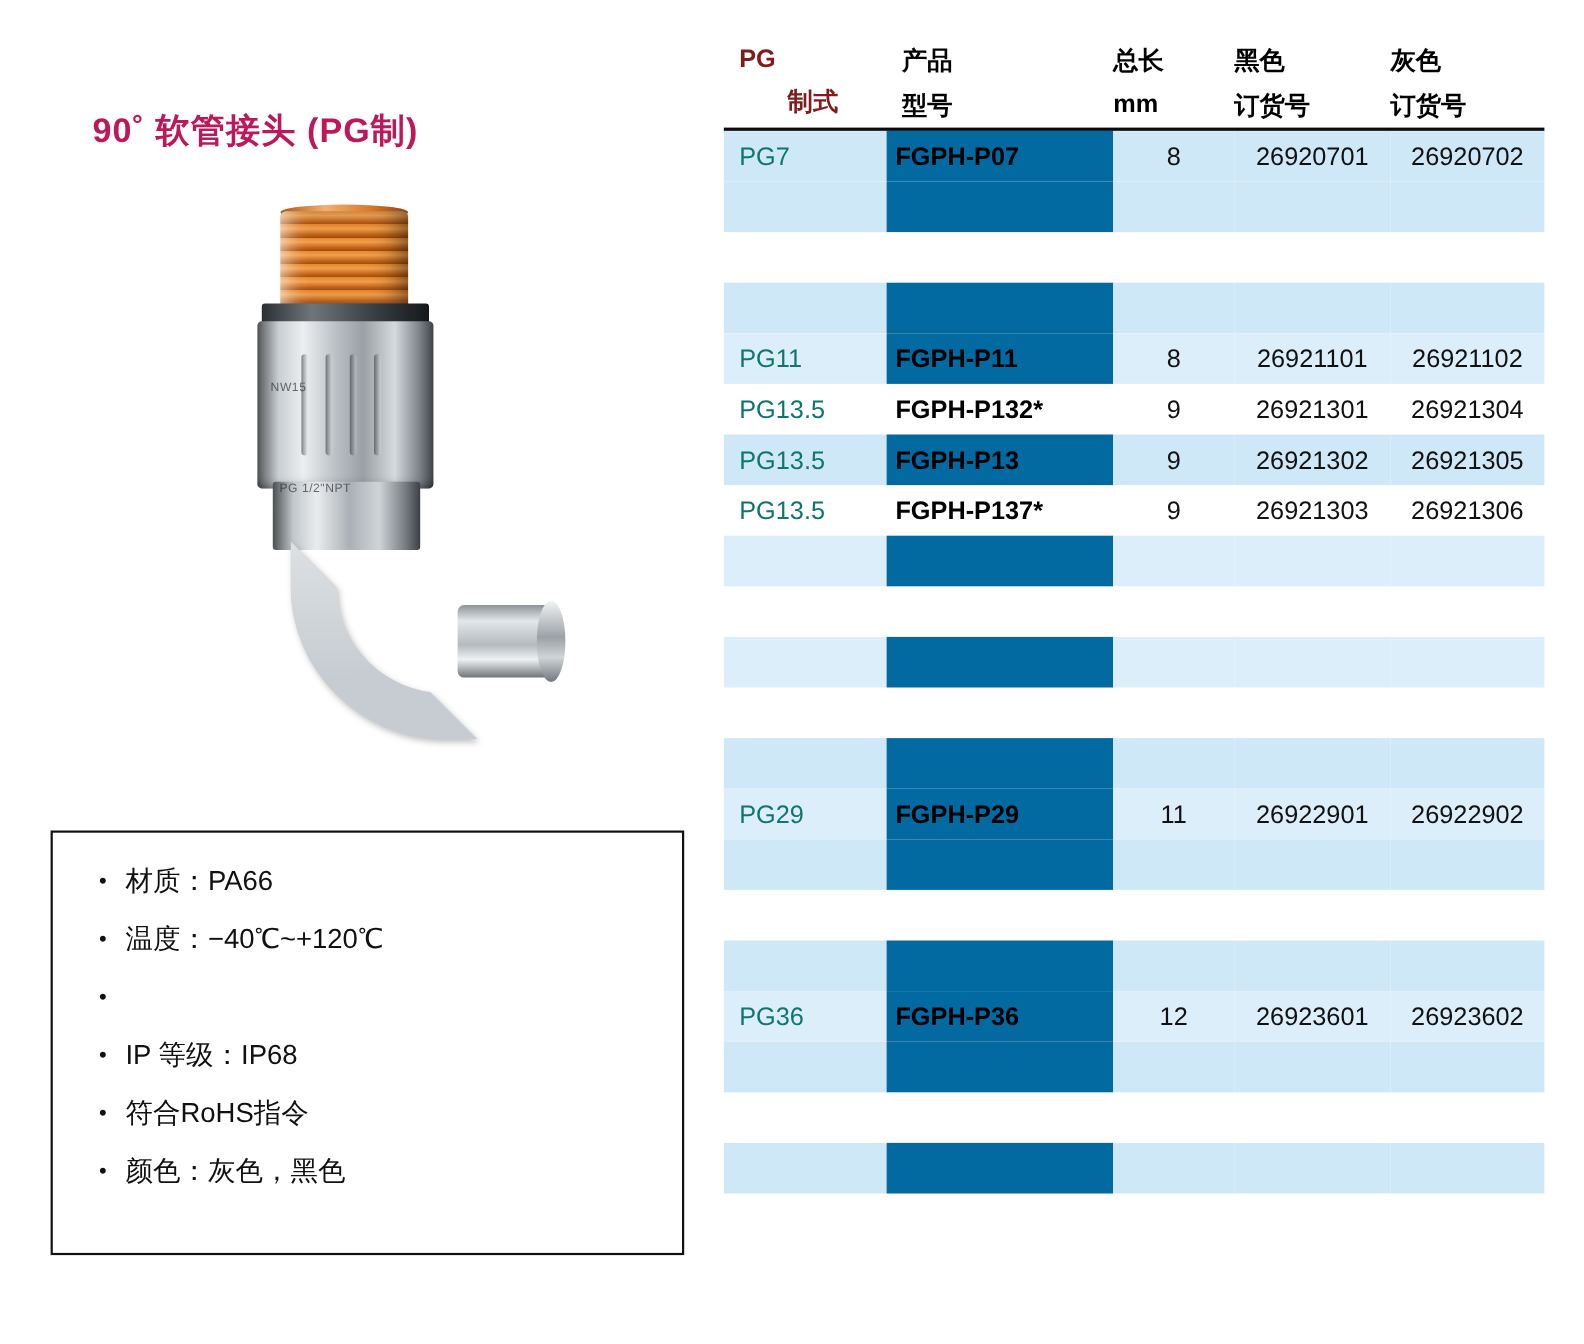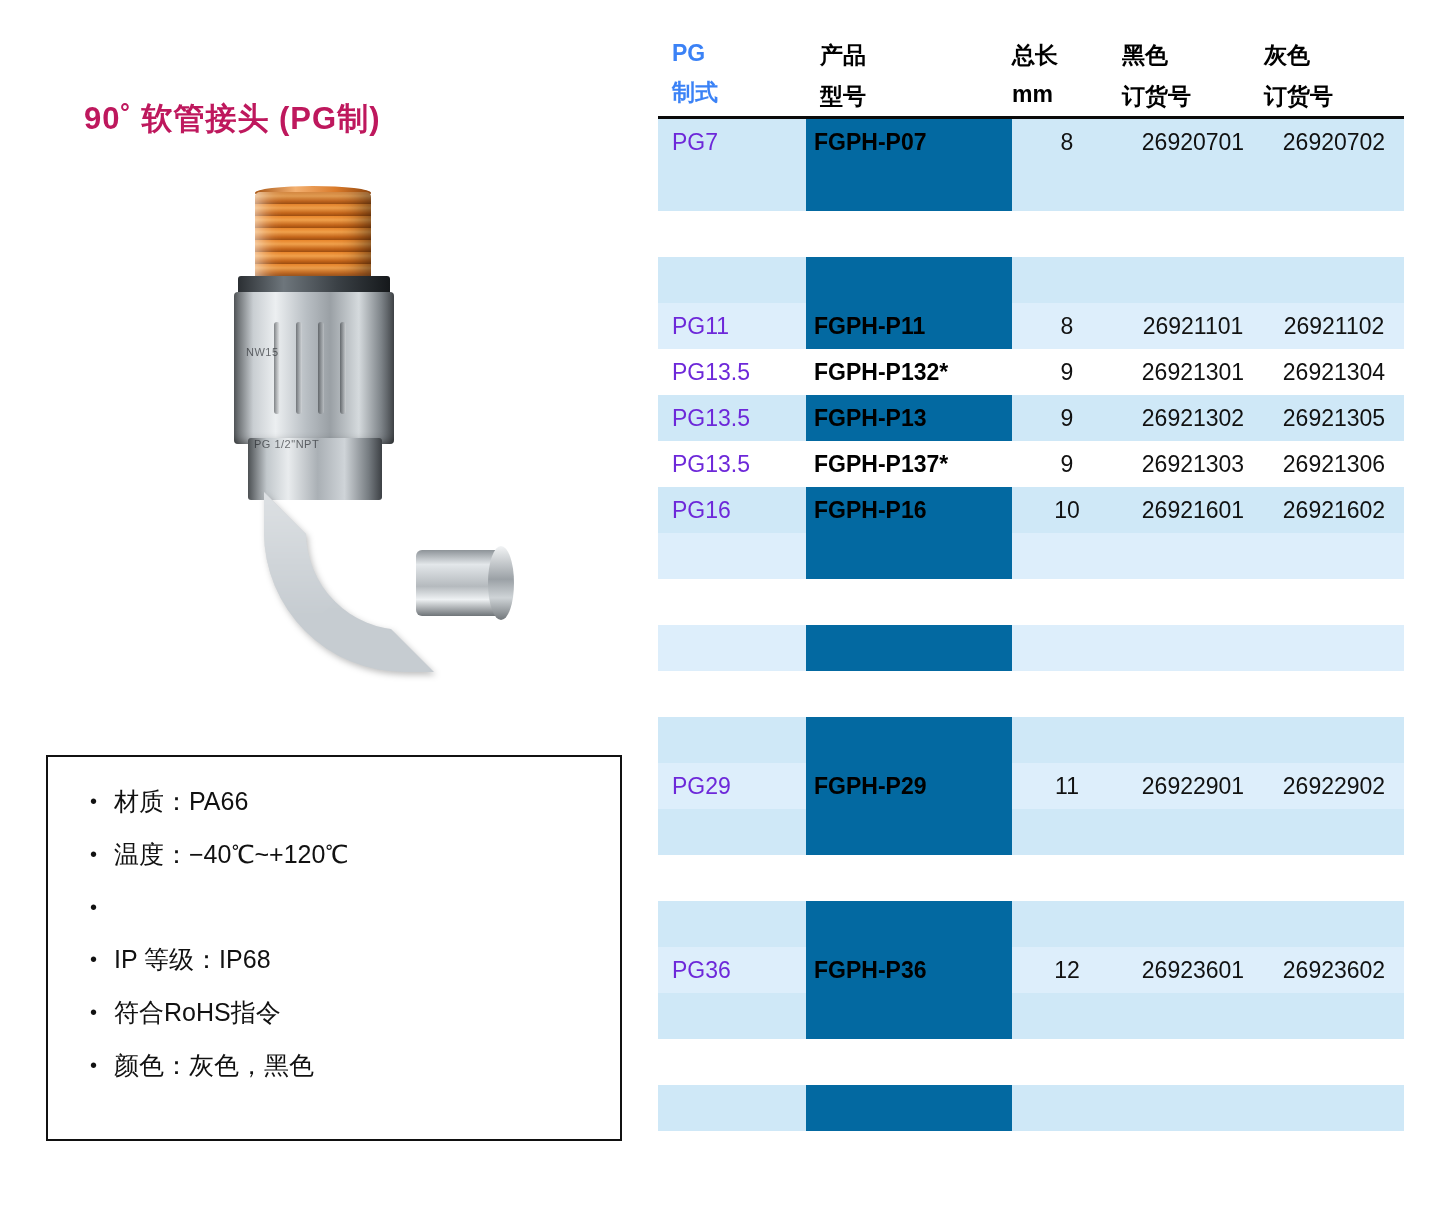--- a/index.html
+++ b/index.html
@@ -222,21 +222,21 @@
     color: #000;
     padding: 0 0 4px 0;
     vertical-align: top;
     text-align: left;
   }
   table.pg thead th.left {
     text-align: left;
     padding-left: 14px;
   }
   .hdr-line2 { display: block; margin-top: 10px; }
-  .hdr-pg { color: #3b82f6; }
+  .hdr-pg { color: #7f1d1d; text-align: center; }
   thead tr.rule th {
     padding: 0;
     height: 3px;
   }
   .rule-bar {
     height: 3px;
     background: #0a0a0a;
     width: 100%;
   }
 
@@ -245,21 +245,21 @@
     font-size: 23px;
     color: #111;
     text-align: center;
     vertical-align: middle;
     padding: 0;
     border: 0;
   }
   table.pg tbody td.pg-cell {
     text-align: left;
     padding-left: 14px;
-    color: #6d28d9;
+    color: #0f766e;
     font-weight: normal;
   }
   table.pg tbody td.model {
     font-weight: bold;
     text-align: left;
     padding-left: 8px;
     color: #000;
   }
   tbody tr.band td { background: #cfe8f7; }
   tbody tr.band-light td { background: #ddeefb; }
@@ -411,27 +411,20 @@
             <td>26921302</td>
             <td>26921305</td>
           </tr>
           <tr class="blank">
             <td class="pg-cell">PG13.5</td>
             <td class="model">FGPH-P137*</td>
             <td>9</td>
             <td>26921303</td>
             <td>26921306</td>
           </tr>
-          <tr class="band">
-            <td class="pg-cell">PG16</td>
-            <td class="model">FGPH-P16</td>
-            <td>10</td>
-            <td>26921601</td>
-            <td>26921602</td>
-          </tr>
           <tr class="band-light">
             <td class="pg-cell"></td>
             <td class="model"></td>
             <td></td>
             <td></td>
             <td></td>
           </tr>
           <tr class="blank">
             <td class="pg-cell"></td>
             <td class="model"></td>

